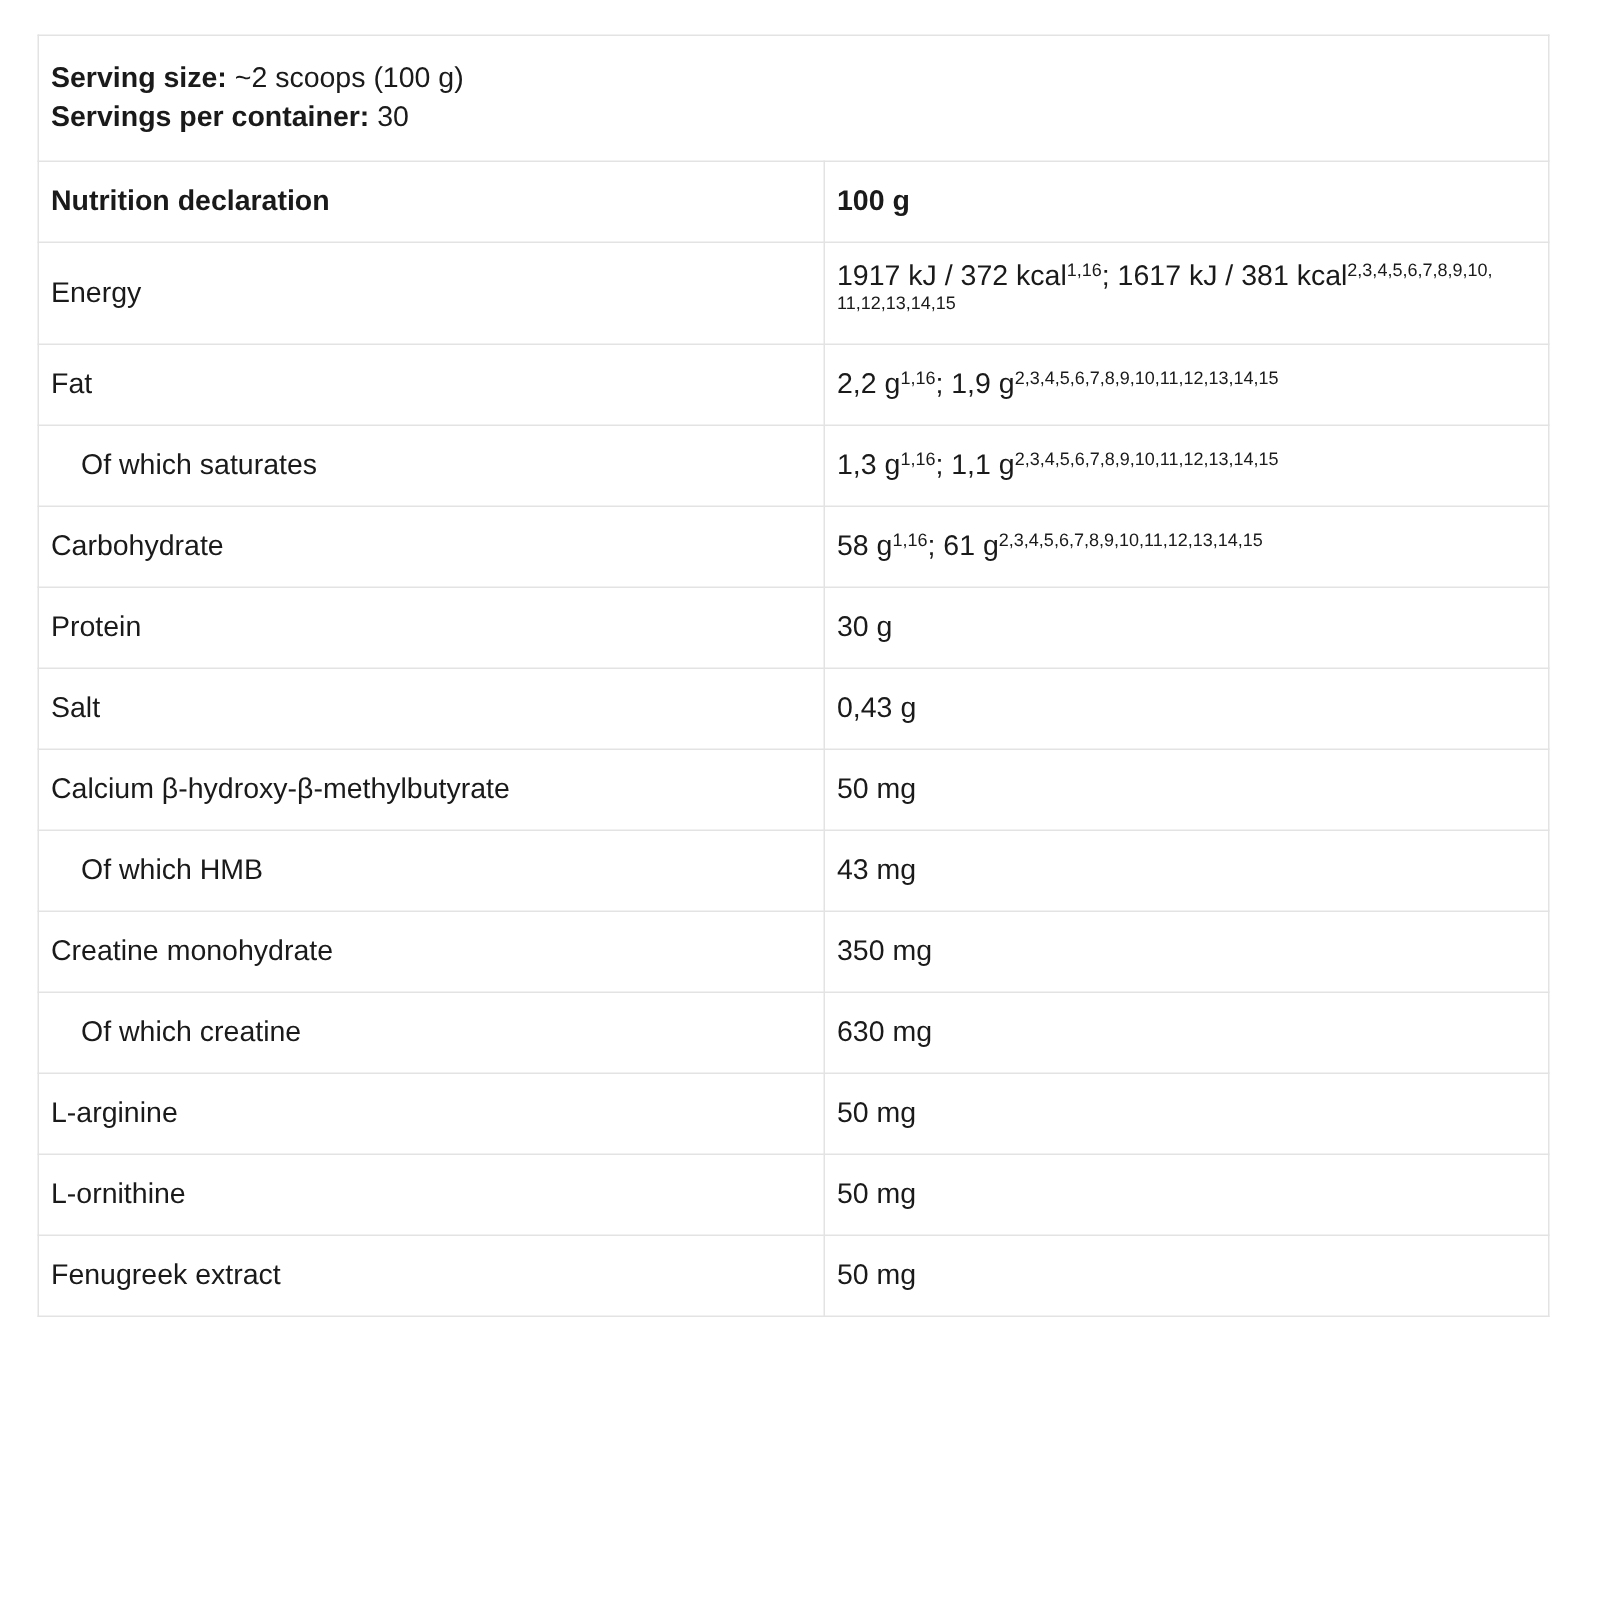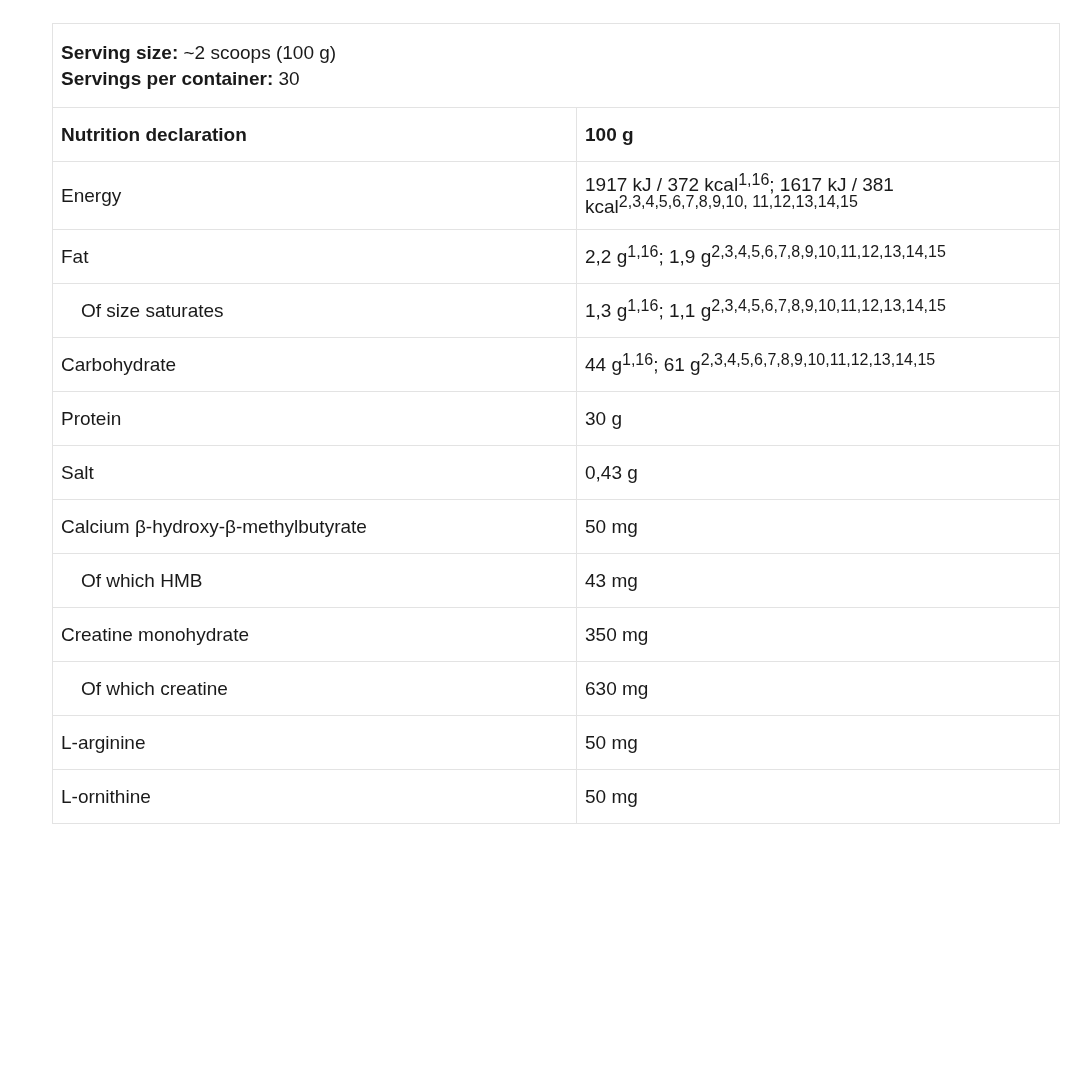--- a/index.html
+++ b/index.html
@@ -1,31 +1,31 @@
 <!DOCTYPE html>
 <html><head>
 <meta charset="utf-8">
 <style>
   html, body { margin: 0; padding: 0; background: #ffffff; }
   body { width: 1080px; height: 1080px; position: relative; font-family: "Liberation Sans", sans-serif; color: #1a1a1a; }
   .tbl {
-    position: absolute; left: 52px; top: 23px; width: 1008px;
+    position: absolute; left: 25px; top: 23px; width: 1008px;
     border: 1px solid #e3e3e3; border-collapse: collapse;
   }
   .tbl td {
     border: 1px solid #e3e3e3; padding: 0 8px; font-size: 19px; vertical-align: middle;
   }
   .serving { height: 84px; }
   .serving-line { line-height: 26px; }
   .row { height: 54px; }
   .energy-row { height: 68px; }
   .c1 { width: 487px; }
   .bold { font-weight: bold; }
   .indent { padding-left: 28px !important; }
-  sup { font-size: 16px; vertical-align: 6px; line-height: 0; }
+  sup { font-size: 12px; vertical-align: 6px; line-height: 0; }
 </style>
 </head>
 <body>
 
 <table class="tbl">
   <tbody>
       <tr class="serving">
     <td colspan="2">
       <div class="serving-line"><span class="bold">Serving size:</span><span> ~2 scoops (100 g)</span></div>
       <div class="serving-line"><span class="bold">Servings per container:</span><span> 30</span></div>
@@ -39,26 +39,26 @@
     <tbody id="rows-body">
       <tr class="energy-row">
         <td class="c1">Energy</td>
         <td><span>1917 kJ / 372 kcal</span><sup>1,16</sup><span>; 1617 kJ / 381 kcal</span><sup>2,3,4,5,6,7,8,9,10, 11,12,13,14,15</sup></td>
       </tr>
       <tr class="row">
         <td class="c1">Fat</td>
         <td><span>2,2 g</span><sup>1,16</sup><span>; 1,9 g</span><sup>2,3,4,5,6,7,8,9,10,11,12,13,14,15</sup></td>
       </tr>
       <tr class="row">
-        <td class="c1 indent">Of size saturates</td>
+        <td class="c1 indent">Of which saturates</td>
         <td><span>1,3 g</span><sup>1,16</sup><span>; 1,1 g</span><sup>2,3,4,5,6,7,8,9,10,11,12,13,14,15</sup></td>
       </tr>
       <tr class="row">
         <td class="c1">Carbohydrate</td>
-        <td><span>44 g</span><sup>1,16</sup><span>; 61 g</span><sup>2,3,4,5,6,7,8,9,10,11,12,13,14,15</sup></td>
+        <td><span>58 g</span><sup>1,16</sup><span>; 61 g</span><sup>2,3,4,5,6,7,8,9,10,11,12,13,14,15</sup></td>
       </tr>
       <tr class="row">
         <td class="c1">Protein</td>
         <td>30 g</td>
       </tr>
       <tr class="row">
         <td class="c1">Salt</td>
         <td>0,43 g</td>
       </tr>
       <tr class="row">
@@ -78,14 +78,18 @@
         <td>630 mg</td>
       </tr>
       <tr class="row">
         <td class="c1">L-arginine</td>
         <td>50 mg</td>
       </tr>
       <tr class="row">
         <td class="c1">L-ornithine</td>
         <td>50 mg</td>
       </tr>
+      <tr class="row">
+        <td class="c1">Fenugreek extract</td>
+        <td>50 mg</td>
+      </tr>
     </tbody>
 </table>
 
 </body></html>

